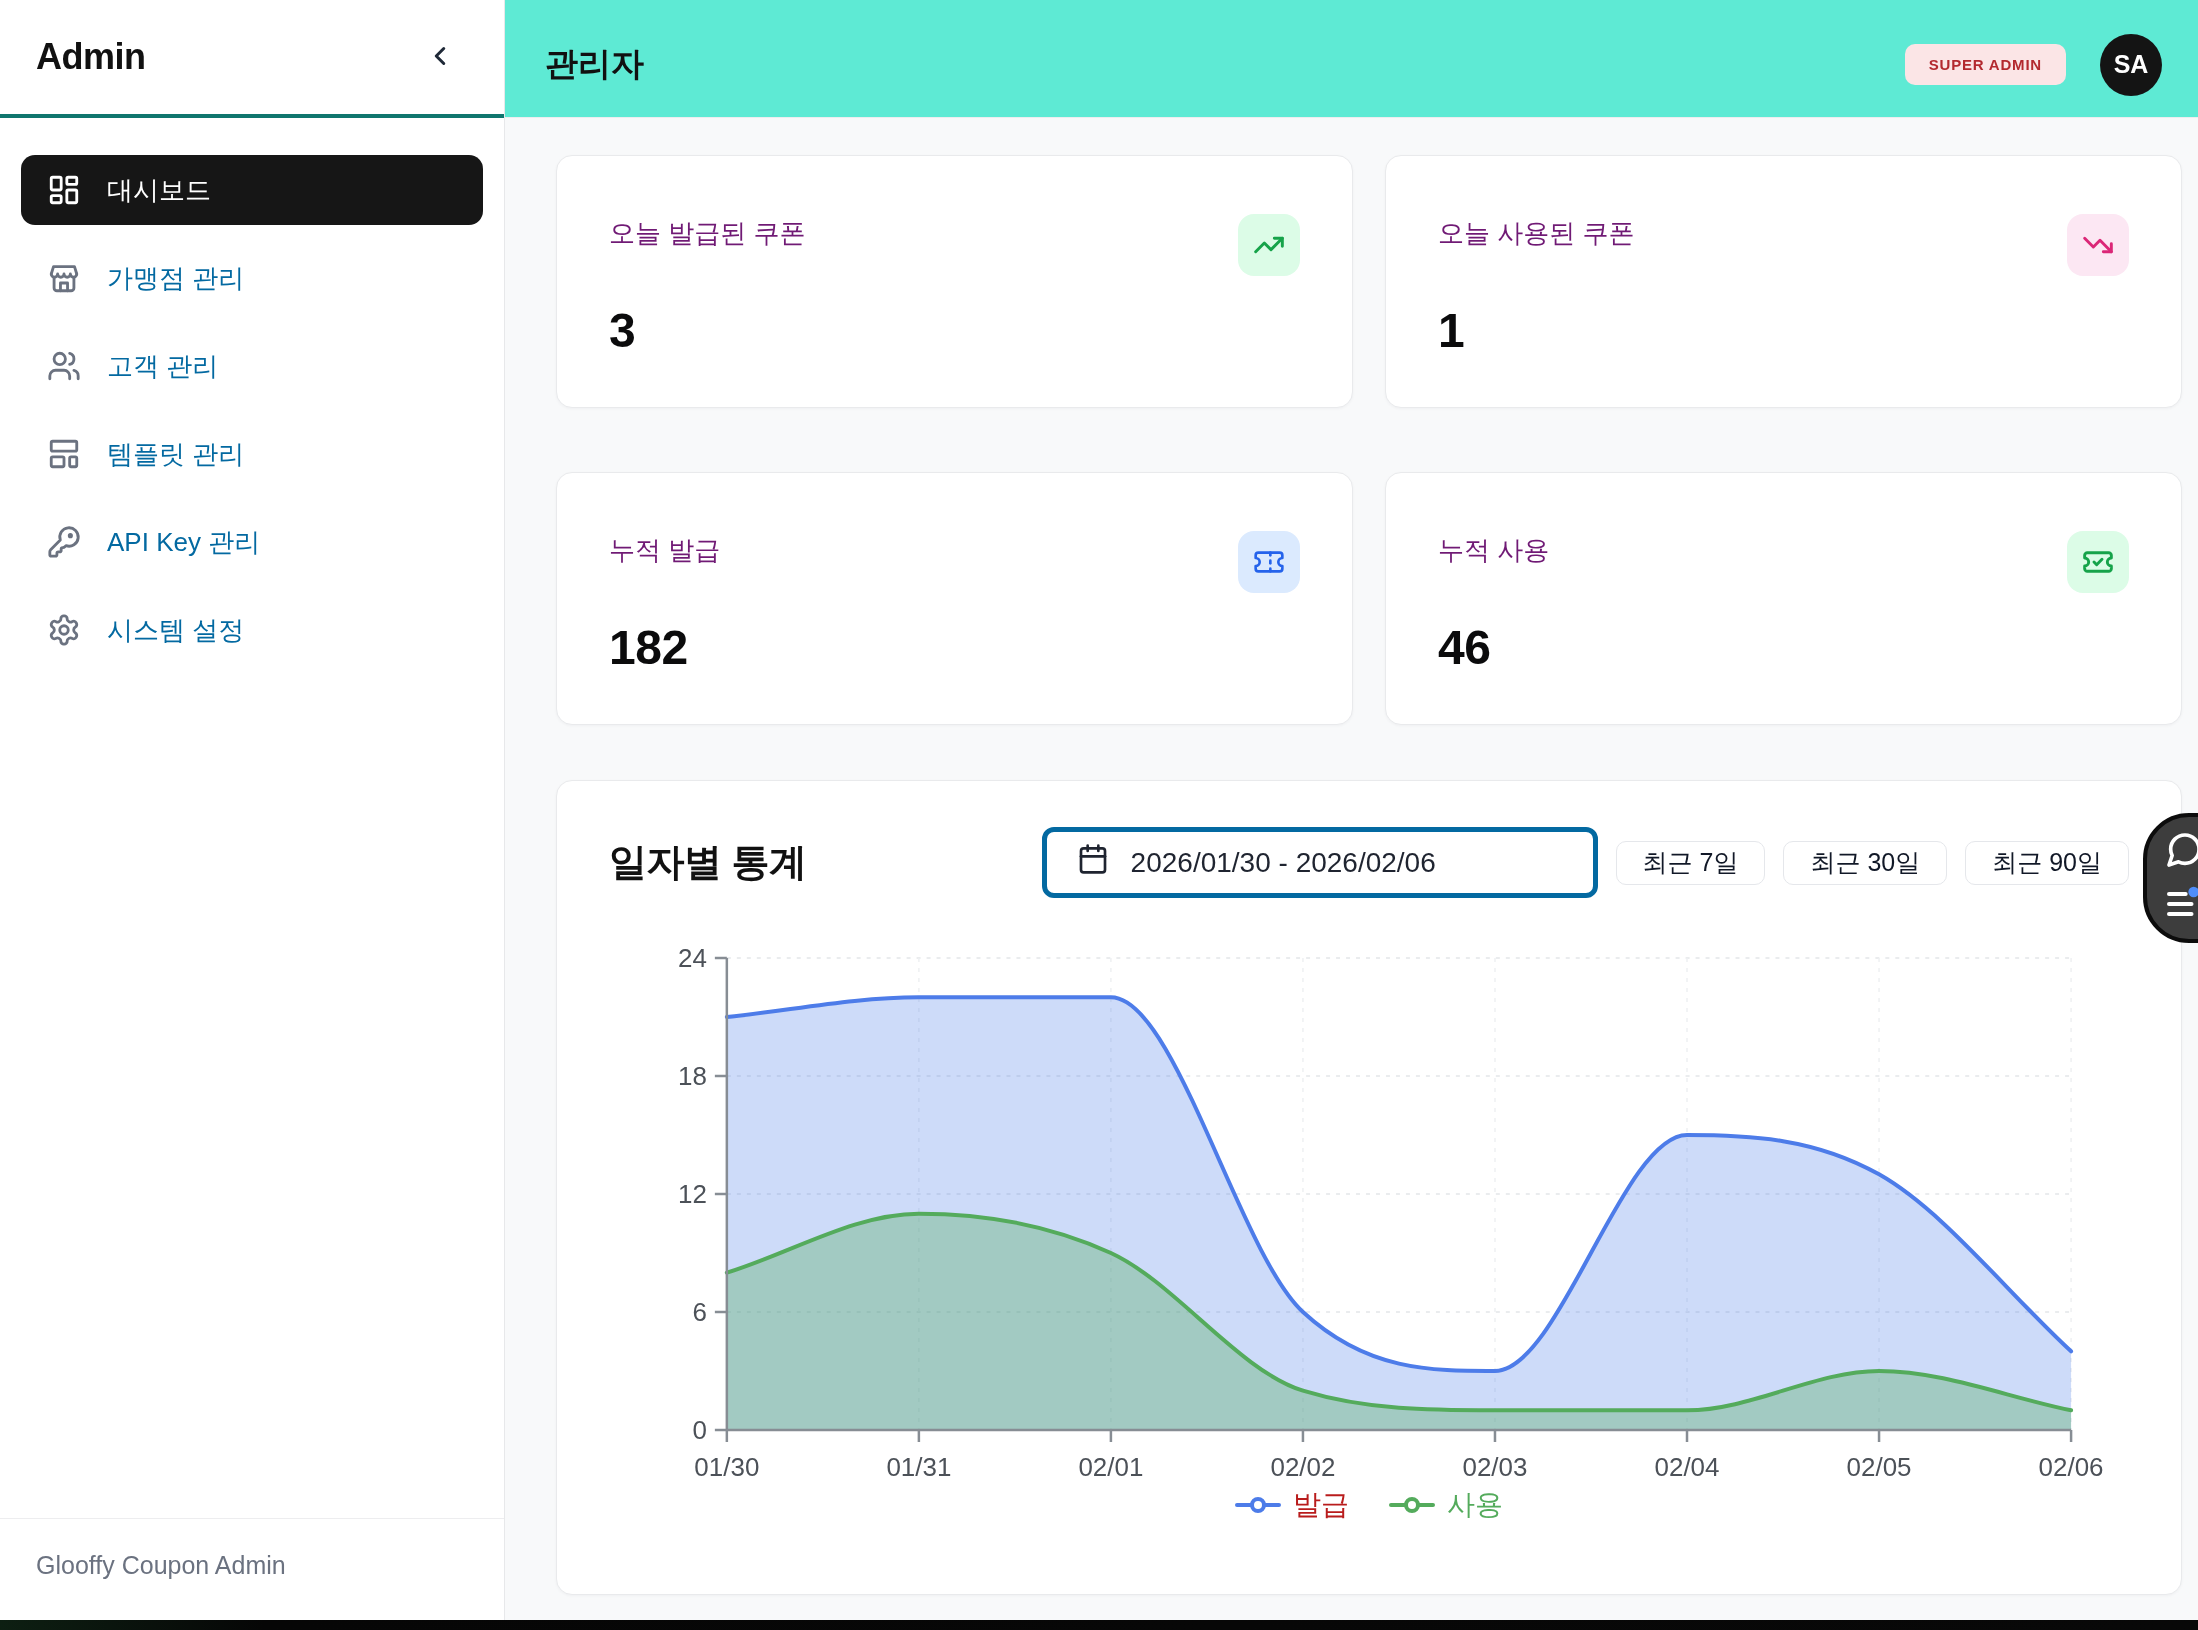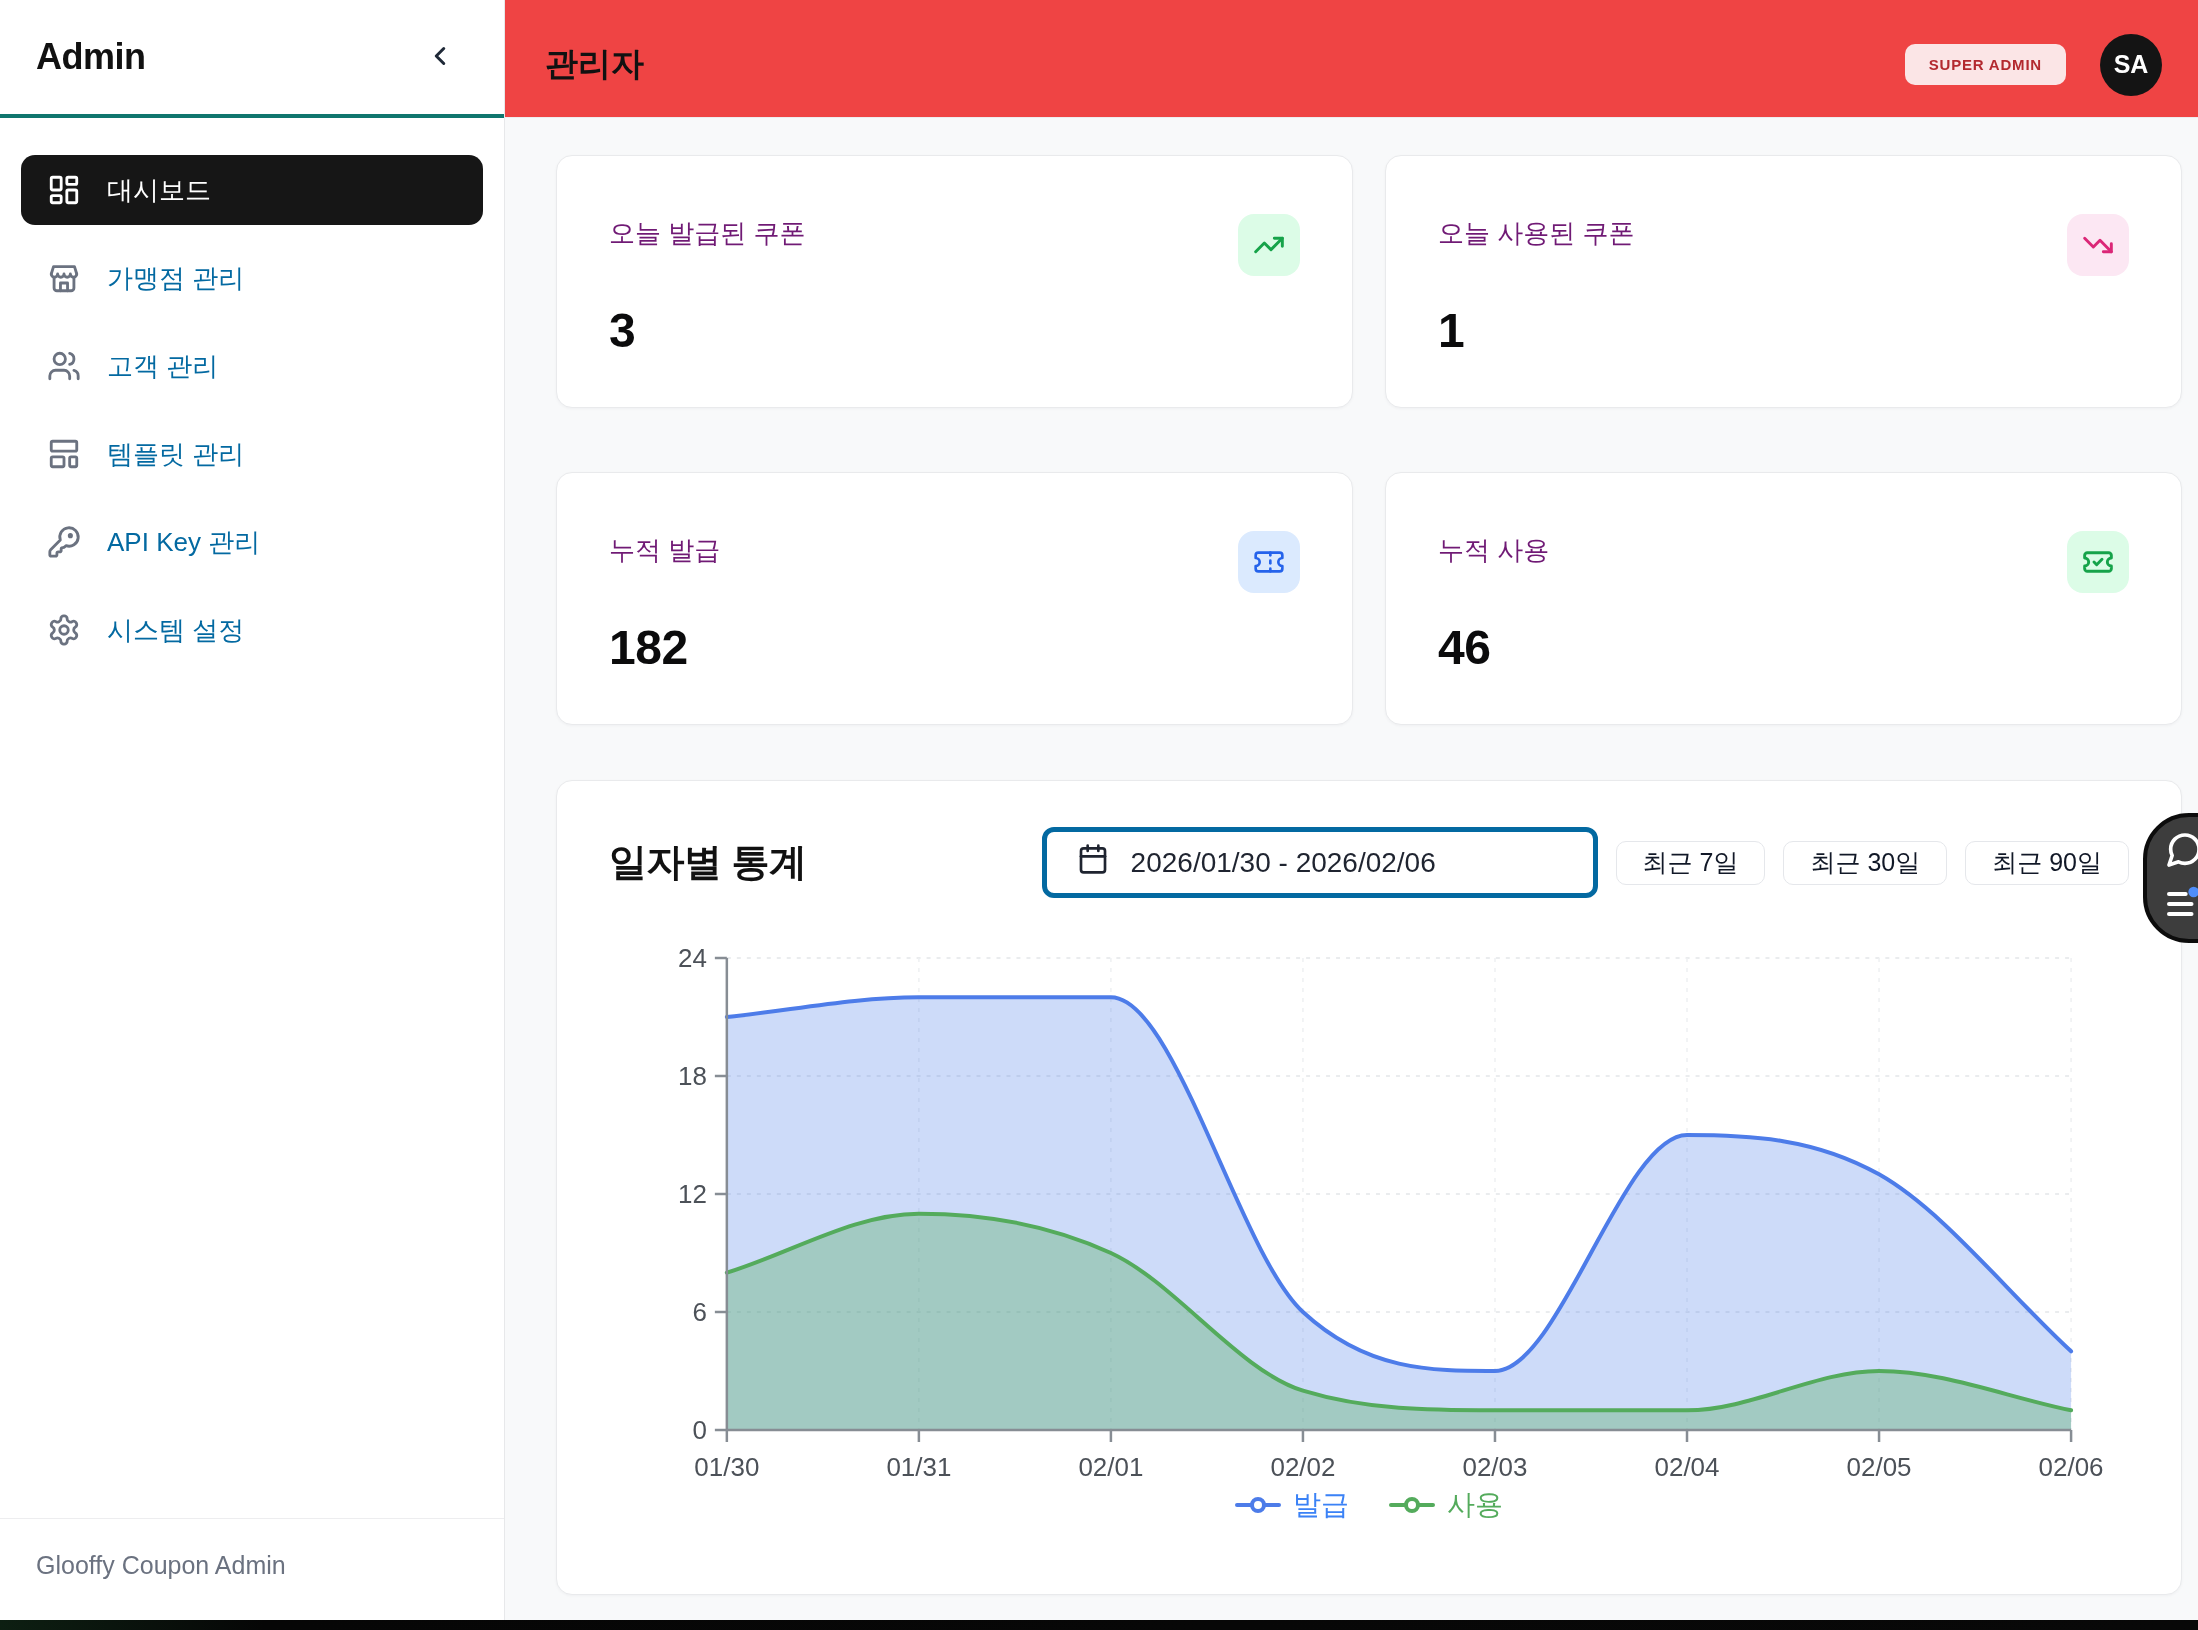--- a/index.html
+++ b/index.html
@@ -44,21 +44,21 @@
   .sb-item.active .sb-icon { color: #ffffff; }
   .sb-item:not(.active) .sb-icon { color: #6b7280; }
   .sb-footer {
     border-top: 1px solid #ededef; padding: 32px 36px 40px 36px;
     color: #6b7280; font-size: 25px;
   }
 
   
   .main { flex: 1; display: flex; flex-direction: column; background: #f8f9fa; min-width: 0; }
   .topbar {
-    height: 118px; background: #ef4444; border-bottom: 1px solid #ededef;
+    height: 118px; background: #5eead4; border-bottom: 1px solid #ededef;
     display: flex; align-items: center; justify-content: space-between;
     padding: 12px 36px 0 40px;
   }
   .topbar h1 { font-size: 33px; font-weight: 700; color: #111111; }
   .topbar-right { display: flex; align-items: center; gap: 34px; }
   .badge {
     background: #fbe5e6; color: #b3292f;
     font-size: 15px; font-weight: 700; letter-spacing: 0.8px;
     padding: 12px 24px; border-radius: 10px;
   }
@@ -343,21 +343,21 @@
               <line x1="1464" y1="508" x2="1464" y2="520" stroke="#878d94" stroke-width="2.5"></line>
               <text x="1464" y="554" text-anchor="middle" font-size="26" fill="#4c5158">02/06</text>
             </svg>
         </div>
         <div class="legend" id="legend">
             <div class="legend-item">
               <svg width="46" height="22">
                 <line x1="2" y1="11" x2="44" y2="11" stroke="#4d7ce9" stroke-width="4" stroke-linecap="round"></line>
                 <circle cx="23" cy="11" r="6" fill="#ffffff" stroke="#4d7ce9" stroke-width="4"></circle>
               </svg>
-              <span class="legend-label" style="color:#3b82f6">발급</span>
+              <span class="legend-label" style="color:#b91c1c">발급</span>
             </div>
             <div class="legend-item">
               <svg width="46" height="22">
                 <line x1="2" y1="11" x2="44" y2="11" stroke="#54ab5c" stroke-width="4" stroke-linecap="round"></line>
                 <circle cx="23" cy="11" r="6" fill="#ffffff" stroke="#54ab5c" stroke-width="4"></circle>
               </svg>
               <span class="legend-label" style="color:#54ab5c">사용</span>
             </div>
           </div>
       </section>

